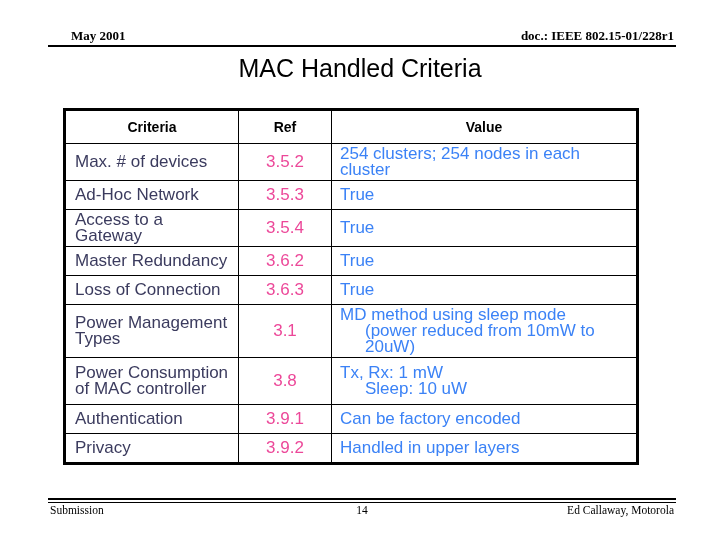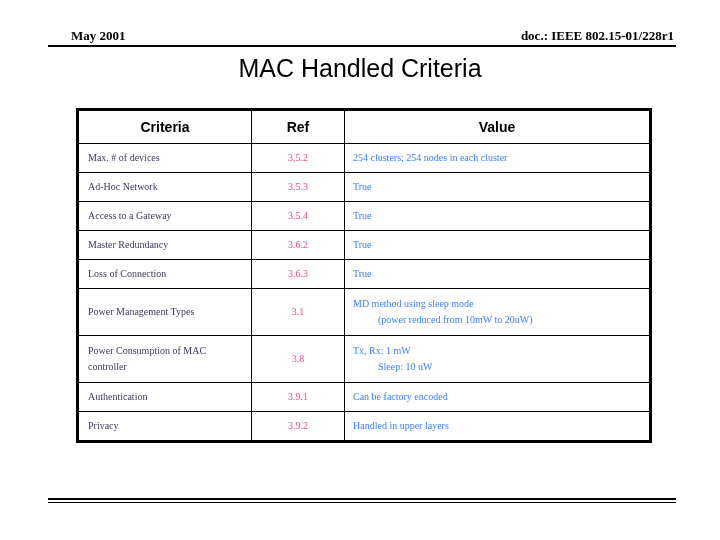--- a/index.html
+++ b/index.html
@@ -53,21 +53,21 @@
     font-family: "Liberation Sans", sans-serif;
     font-size: 25px;
     font-weight: normal;
     color: #000000;
     letter-spacing: 0px;
   }
 
   
   #criteria-table-wrap {
     position: absolute;
-    left: 76px;
+    left: 63px;
     top: 108px;
     width: 501px;
   }
   table.criteria {
     border-collapse: collapse;
     width: 573px;
     table-layout: fixed;
     border: 3px solid #000000;
   }
   table.criteria col.c-criteria { width: 174px; }
@@ -82,26 +82,25 @@
   }
   table.criteria thead th {
     font-size: 14px;
     font-weight: bold;
     color: #000000;
     text-align: center;
     height: 28px;
     padding: 2px 4px;
   }
   table.criteria td {
-    font-size: 10px;
+    font-size: 17px;
     color: #000000;
     height: 24px;
     padding: 2px 6px;
     line-height: 16px;
-    font-family: Liberation Serif, serif;
   }
   table.criteria td.cell-criteria {
     text-align: left;
     color: #3b3b5e;
     padding-left: 9px;
   }
   table.criteria td.cell-ref {
     text-align: center;
     color: #ec4899;
   }
@@ -253,13 +252,18 @@
         </td>
       </tr>
     </tbody>
   </table>
 </div>
 
 <div id="slide-footer">
   <div class="ftr-rule-top"></div>
   <div class="ftr-rule-gap"></div>
   <div class="ftr-rule-bottom"></div>
+  <div class="ftr-row">
+    <span class="ftr-left">Submission</span>
+    <span class="ftr-center">14</span>
+    <span class="ftr-right">Ed Callaway, Motorola</span>
+  </div>
 </div>
 
 </body></html>

